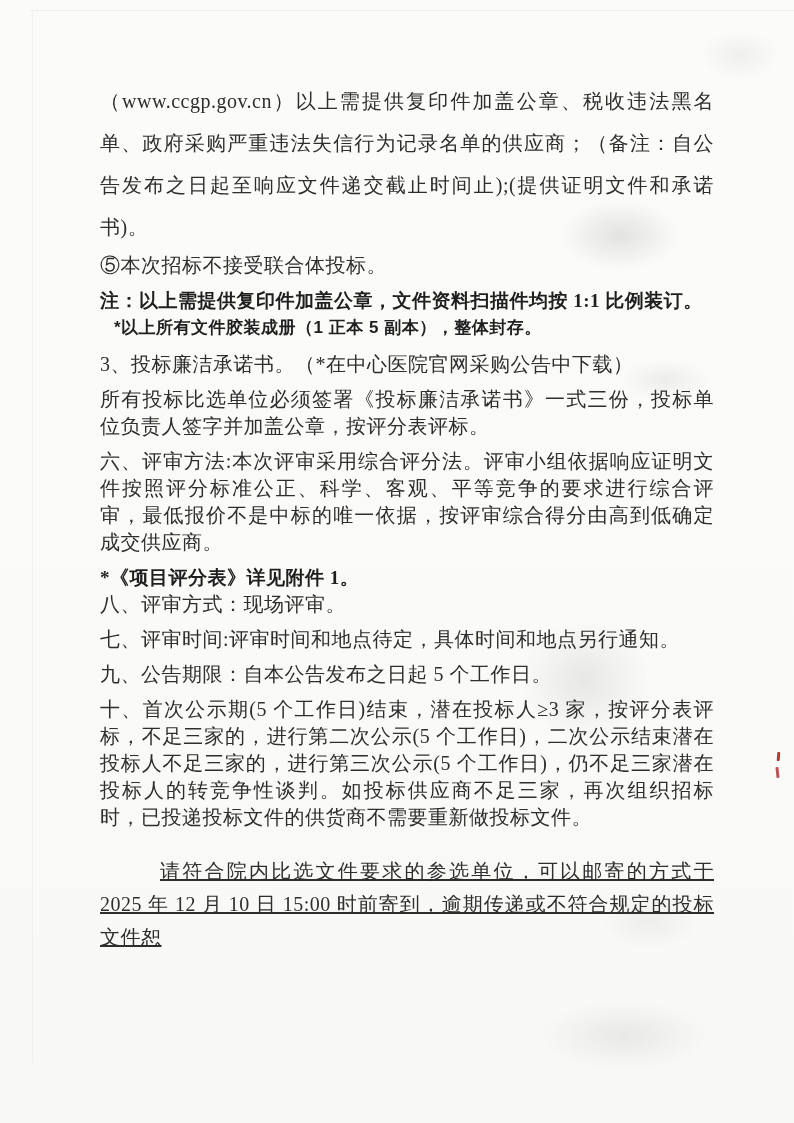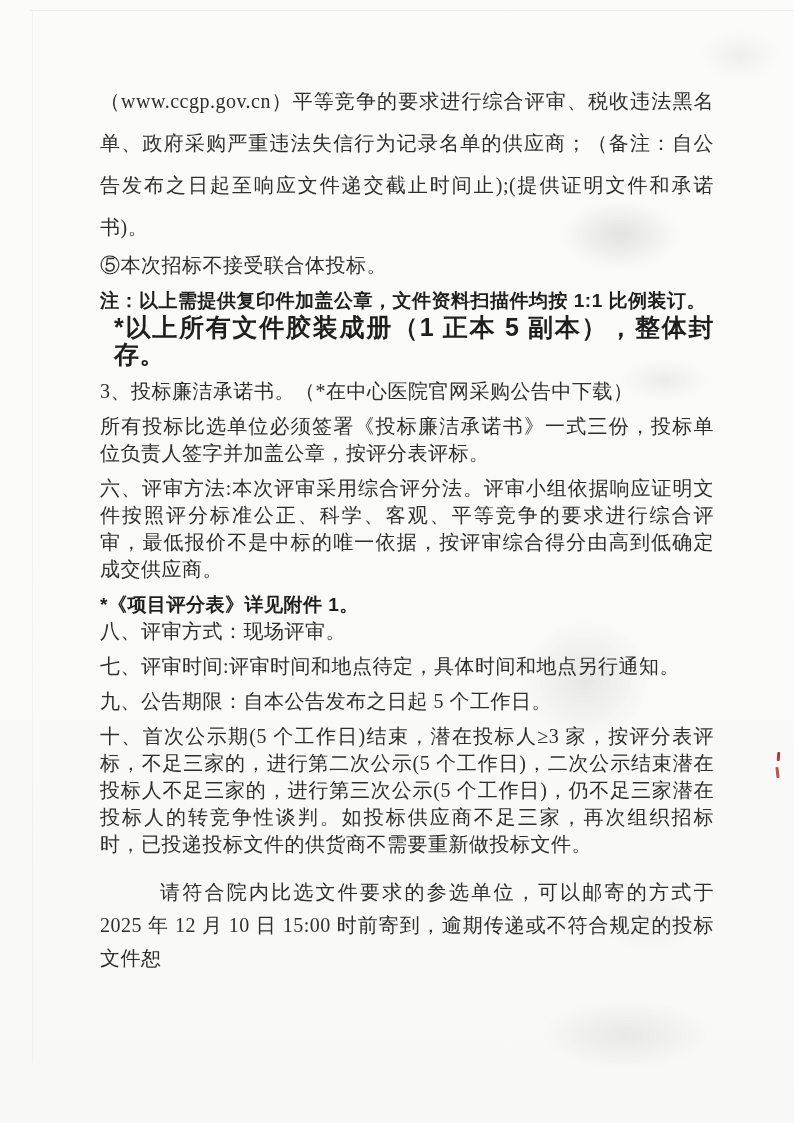--- a/index.html
+++ b/index.html
@@ -45,38 +45,39 @@
     text-align-last: left;
     line-height: 27px;
     margin: 0 0 8px 0;
   }
   .p-p1 {
     line-height: 42px;
     margin-bottom: 4px;
   }
   .p-body { }
   .p-bold {
-    font-family: Liberation Sans, sans-serif;
+    font-family: Liberation Serif, serif;
     font-weight: bold;
     color: #1f1f1f;
     font-size: 19px;
     margin-bottom: 0;
   }
   .p-bold-indent {
     font-family: "Liberation Sans", "DejaVu Sans", sans-serif;
     font-weight: bold;
     color: #1f1f1f;
-    font-size: 25px;
+    font-size: 17px;
     padding-left: 14px;
     margin-bottom: 10px;
   }
   .p-closing {
     line-height: 33px;
     text-indent: 3em;
-    margin-top: 18px;
+    margin-top: 24px;
+    text-decoration: underline;
   }
   .paragraph b {
     font-family: "Liberation Sans", "DejaVu Sans", sans-serif;
     color: #1f1f1f;
   }
   .red-mark {
     position: absolute;
     background: #b23a3a;
     border-radius: 1px;
   }
@@ -103,21 +104,21 @@
   <div class="scan-edge-left"></div>
 
   <div class="bleed bleed-1"></div>
   <div class="bleed bleed-2"></div>
   <div class="bleed bleed-3"></div>
   <div class="bleed bleed-4"></div>
   <div class="bleed bleed-5"></div>
   <div class="bleed bleed-6"></div>
 
   <div class="text-content">
-      <div class="paragraph p-p1">（www.ccgp.gov.cn）平等竞争的要求进行综合评审、税收违法黑名单、政府采购严重违法失信行为记录名单的供应商；（备注：自公告发布之日起至响应文件递交截止时间止);(提供证明文件和承诺书)。</div>
+      <div class="paragraph p-p1">（www.ccgp.gov.cn）以上需提供复印件加盖公章、税收违法黑名单、政府采购严重违法失信行为记录名单的供应商；（备注：自公告发布之日起至响应文件递交截止时间止);(提供证明文件和承诺书)。</div>
       <div class="paragraph p-body">⑤本次招标不接受联合体投标。</div>
       <div class="paragraph p-bold">注：以上需提供复印件加盖公章，文件资料扫描件均按 1:1 比例装订。</div>
       <div class="paragraph p-bold-indent">*以上所有文件胶装成册（1 正本 5 副本），整体封存。</div>
       <div class="paragraph p-body">3、投标廉洁承诺书。（*在中心医院官网采购公告中下载）</div>
       <div class="paragraph p-body">所有投标比选单位必须签署《投标廉洁承诺书》一式三份，投标单位负责人签字并加盖公章，按评分表评标。</div>
       <div class="paragraph p-body">六、评审方法:本次评审采用综合评分法。评审小组依据响应证明文件按照评分标准公正、科学、客观、平等竞争的要求进行综合评审，最低报价不是中标的唯一依据，按评审综合得分由高到低确定成交供应商。</div>
       <div class="paragraph p-bold">*《项目评分表》详见附件 1。</div>
       <div class="paragraph p-body">八、评审方式：现场评审。</div>
       <div class="paragraph p-body">七、评审时间:评审时间和地点待定，具体时间和地点另行通知。</div>
       <div class="paragraph p-body">九、公告期限：自本公告发布之日起 5 个工作日。</div>

